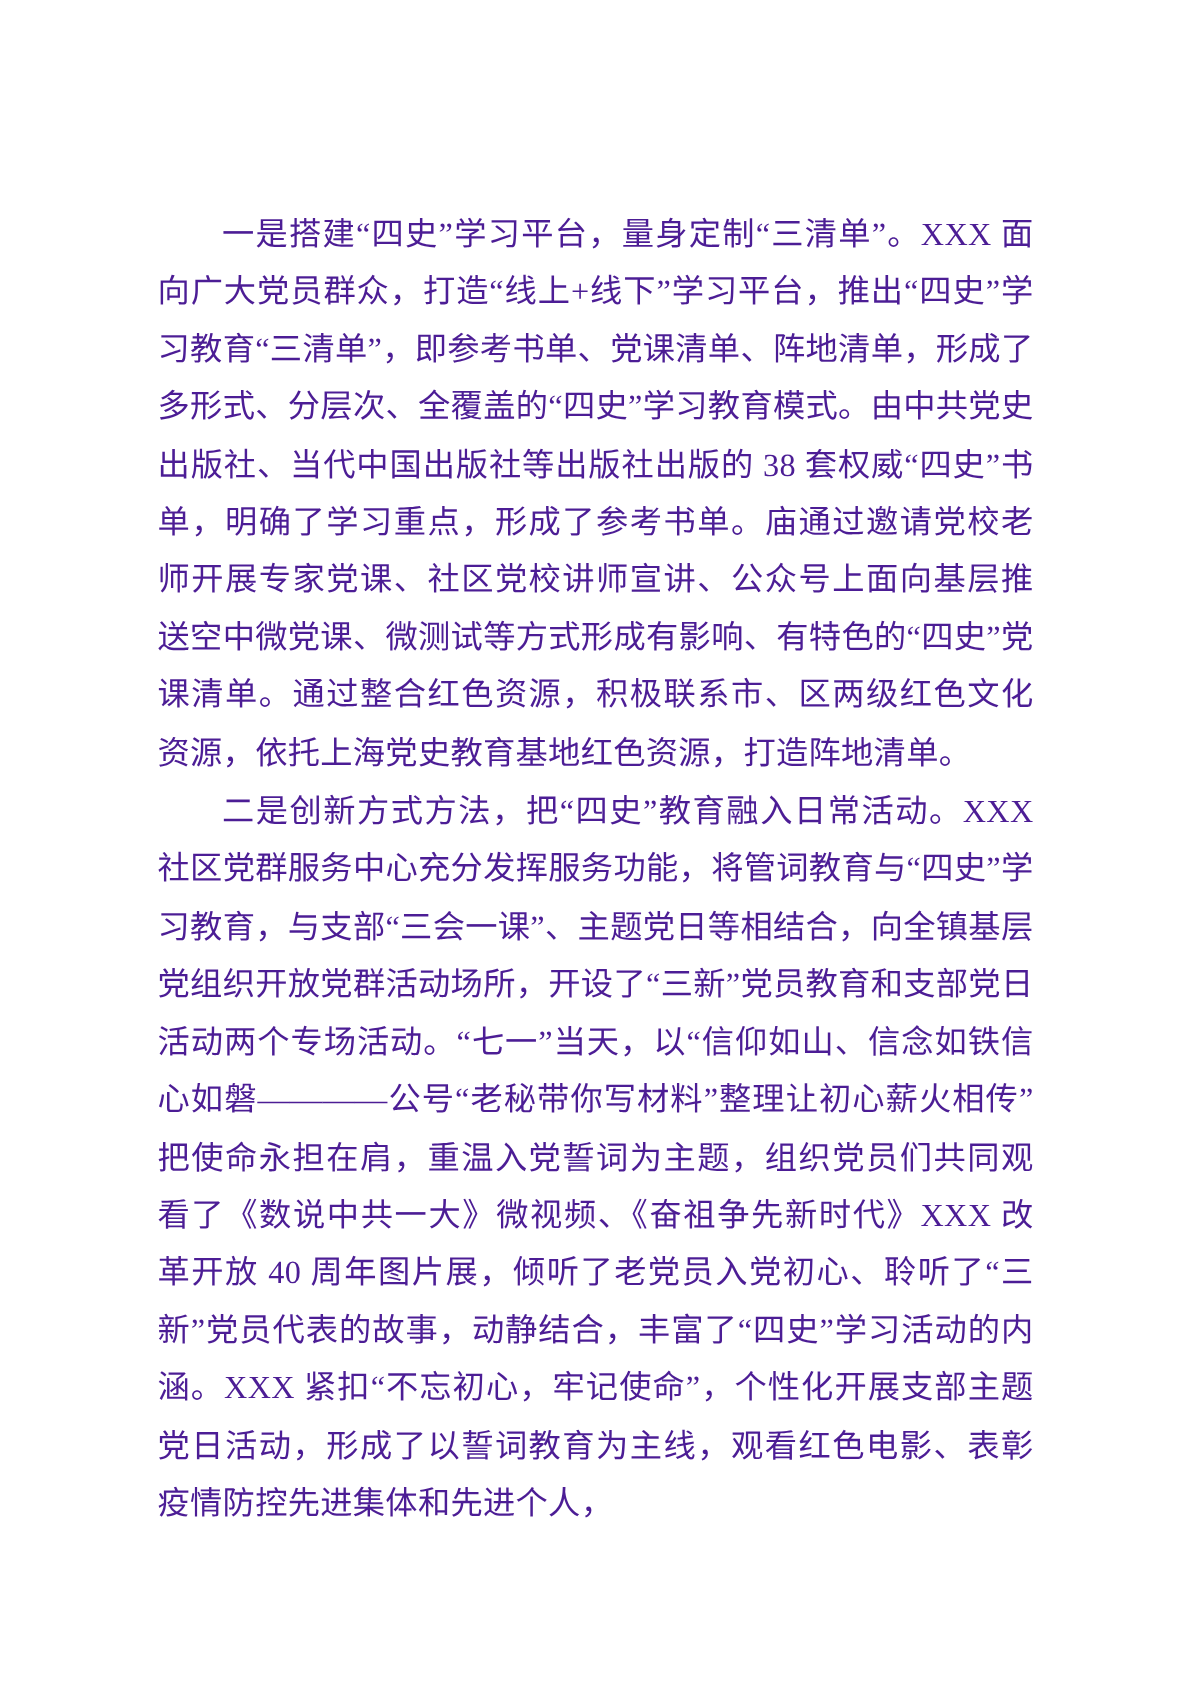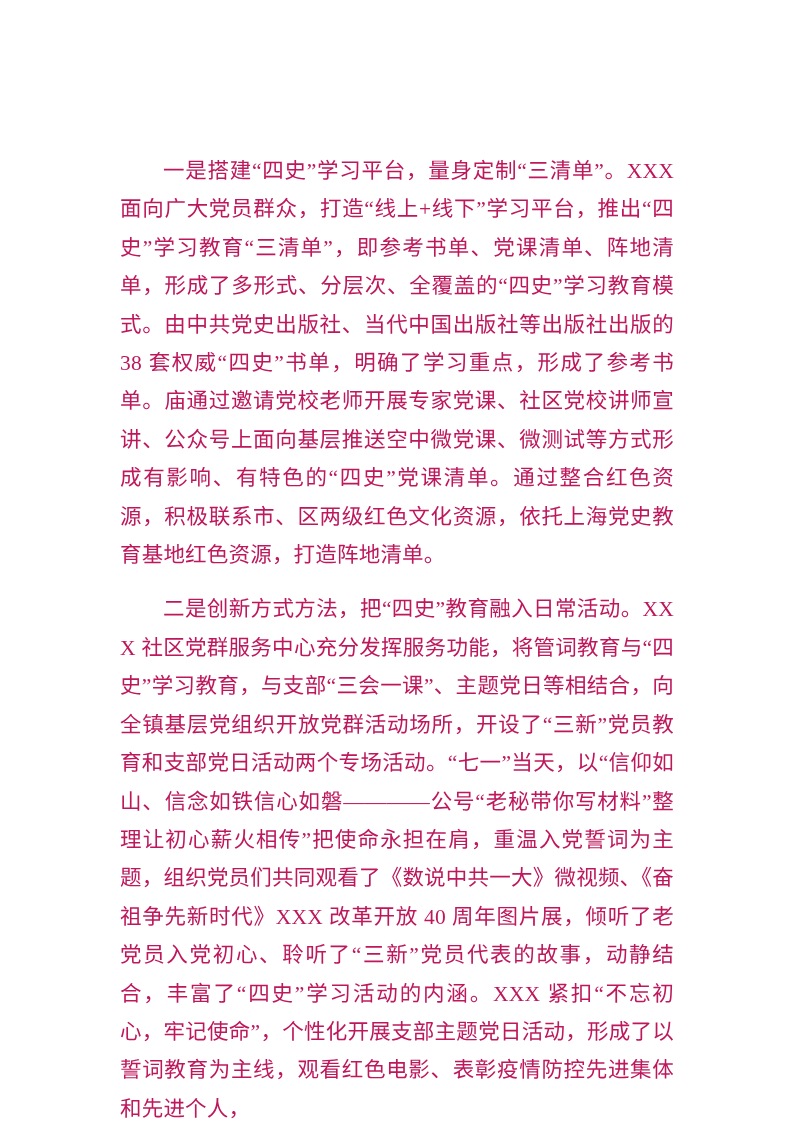--- a/index.html
+++ b/index.html
@@ -17,23 +17,23 @@
     margin: 0 auto;
     font-family: "Liberation Serif", "DejaVu Serif", serif;
   }
   .content {
     position: absolute;
     left: 104px;
     top: 136px;
     width: 586px;
   }
   p.doc-para {
-    margin: 16px;
+    margin: 1px;
     padding: 0;
-    color: #be185d;
+    color: #4c1d95;
     font-size: 21.5px;
     line-height: 38.4px;
     text-align: justify;
     text-justify: inter-ideograph;
     text-indent: 2em;
     letter-spacing: 0.2px;
     word-break: break-all;
   }
 </style>
 </head>

